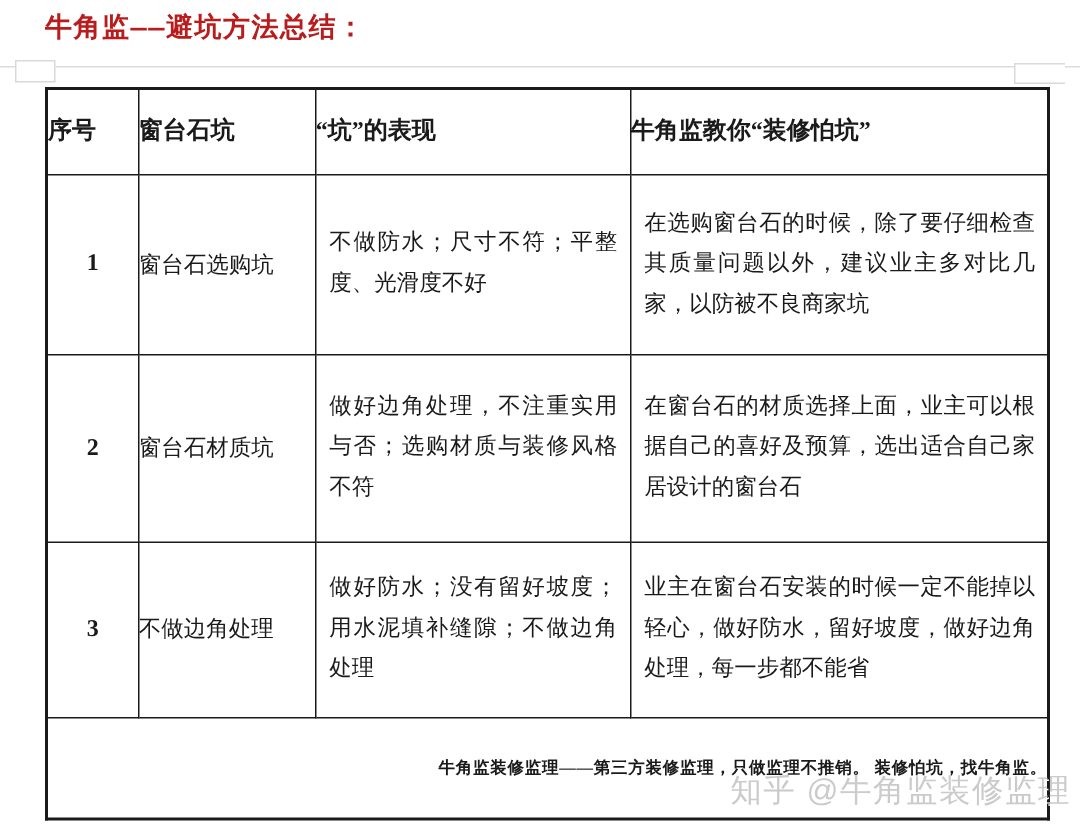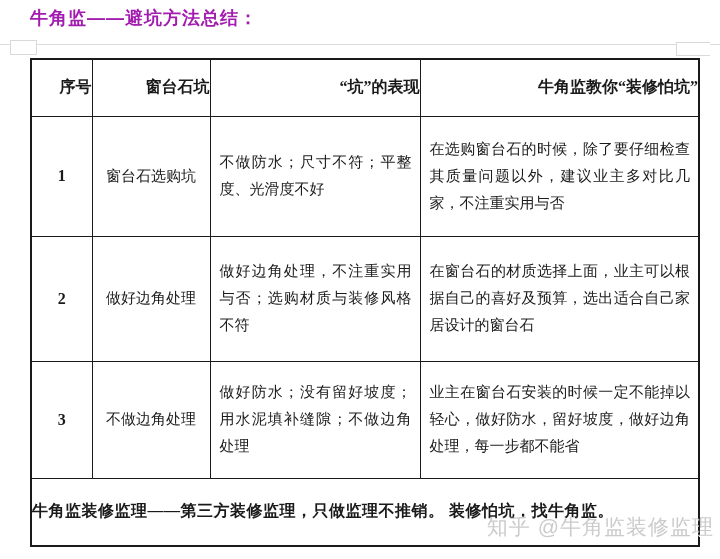--- a/index.html
+++ b/index.html
@@ -8,25 +8,25 @@
     position: relative;
     background: #ffffff;
     font-family: "Liberation Serif", serif;
     color: #1a1a1a;
     overflow: hidden;
   }
   .doc-title {
     position: absolute;
     left: 30px;
     top: 6px;
-    font-family: Liberation Sans, sans-serif;
+    font-family: Liberation Mono, monospace;
     font-weight: bold;
     font-size: 18px;
     letter-spacing: 1px;
-    color: #a21caf;
+    color: #b91c1c;
   }
   
   .hline-artifact {
     position: absolute;
     left: 0; top: 44px;
     width: 720px; height: 1px;
     background: #dcdcdc;
   }
   .artifact-left {
     position: absolute;
@@ -52,51 +52,50 @@
     table-layout: fixed;
   }
   table.main-table, table.main-table td, table.main-table th {
     border: 1px solid #1a1a1a;
   }
   table.main-table { border: 2px solid #1a1a1a; }
   th, td { vertical-align: middle; }
   th {
     font-weight: bold;
     font-size: 16px;
-    text-align: right;
+    text-align: left;
     margin-left: 45px;
   }
   .col-no   { width: 61px; }
   .col-pit  { width: 118px; }
   .col-sym  { width: 210px; }
   .col-adv  { width: 279px; }
   .row-head   { height: 57px; }
   .row-1      { height: 120px; }
   .row-2      { height: 125px; }
   .row-3      { height: 117px; }
   .row-foot   { height: 68px; }
   td.cell-no {
     text-align: center;
     font-weight: bold;
     font-size: 16px;
   }
   td.cell-pit {
-    text-align: center;
     font-size: 15px;
   }
   td.cell-sym, td.cell-adv {
     text-align: justify;
     font-size: 15px;
     line-height: 27px;
     padding: 4px 8px 4px 9px;
   }
   td.cell-foot {
-    text-align: left;
+    text-align: right;
     font-weight: bold;
-    font-size: 16px;
+    font-size: 11px;
     letter-spacing: 0.5px;
   }
   .watermark {
     position: absolute;
     right: 6px;
     top: 513px;
     font-family: "Liberation Sans", sans-serif;
     font-size: 21px;
     letter-spacing: 1px;
     color: #cbcbcb;
@@ -125,25 +124,25 @@
       <tr class="row-head">
     <th>序号</th>
     <th>窗台石坑</th>
     <th>“坑”的表现</th>
     <th>牛角监教你“装修怕坑”</th>
   </tr>
   <tr class="row-1">
     <td class="cell-no">1</td>
     <td class="cell-pit">窗台石选购坑</td>
     <td class="cell-sym">不做防水；尺寸不符；平整度、光滑度不好</td>
-    <td class="cell-adv">在选购窗台石的时候，除了要仔细检查其质量问题以外，建议业主多对比几家，不注重实用与否</td>
+    <td class="cell-adv">在选购窗台石的时候，除了要仔细检查其质量问题以外，建议业主多对比几家，以防被不良商家坑</td>
   </tr>
   <tr class="row-2">
     <td class="cell-no">2</td>
-    <td class="cell-pit">做好边角处理</td>
+    <td class="cell-pit">窗台石材质坑</td>
     <td class="cell-sym">做好边角处理，不注重实用与否；选购材质与装修风格不符</td>
     <td class="cell-adv">在窗台石的材质选择上面，业主可以根据自己的喜好及预算，选出适合自己家居设计的窗台石</td>
   </tr>
   <tr class="row-3">
     <td class="cell-no">3</td>
     <td class="cell-pit">不做边角处理</td>
     <td class="cell-sym">做好防水；没有留好坡度；用水泥填补缝隙；不做边角处理</td>
     <td class="cell-adv">业主在窗台石安装的时候一定不能掉以轻心，做好防水，留好坡度，做好边角处理，每一步都不能省</td>
   </tr>
   <tr class="row-foot">

